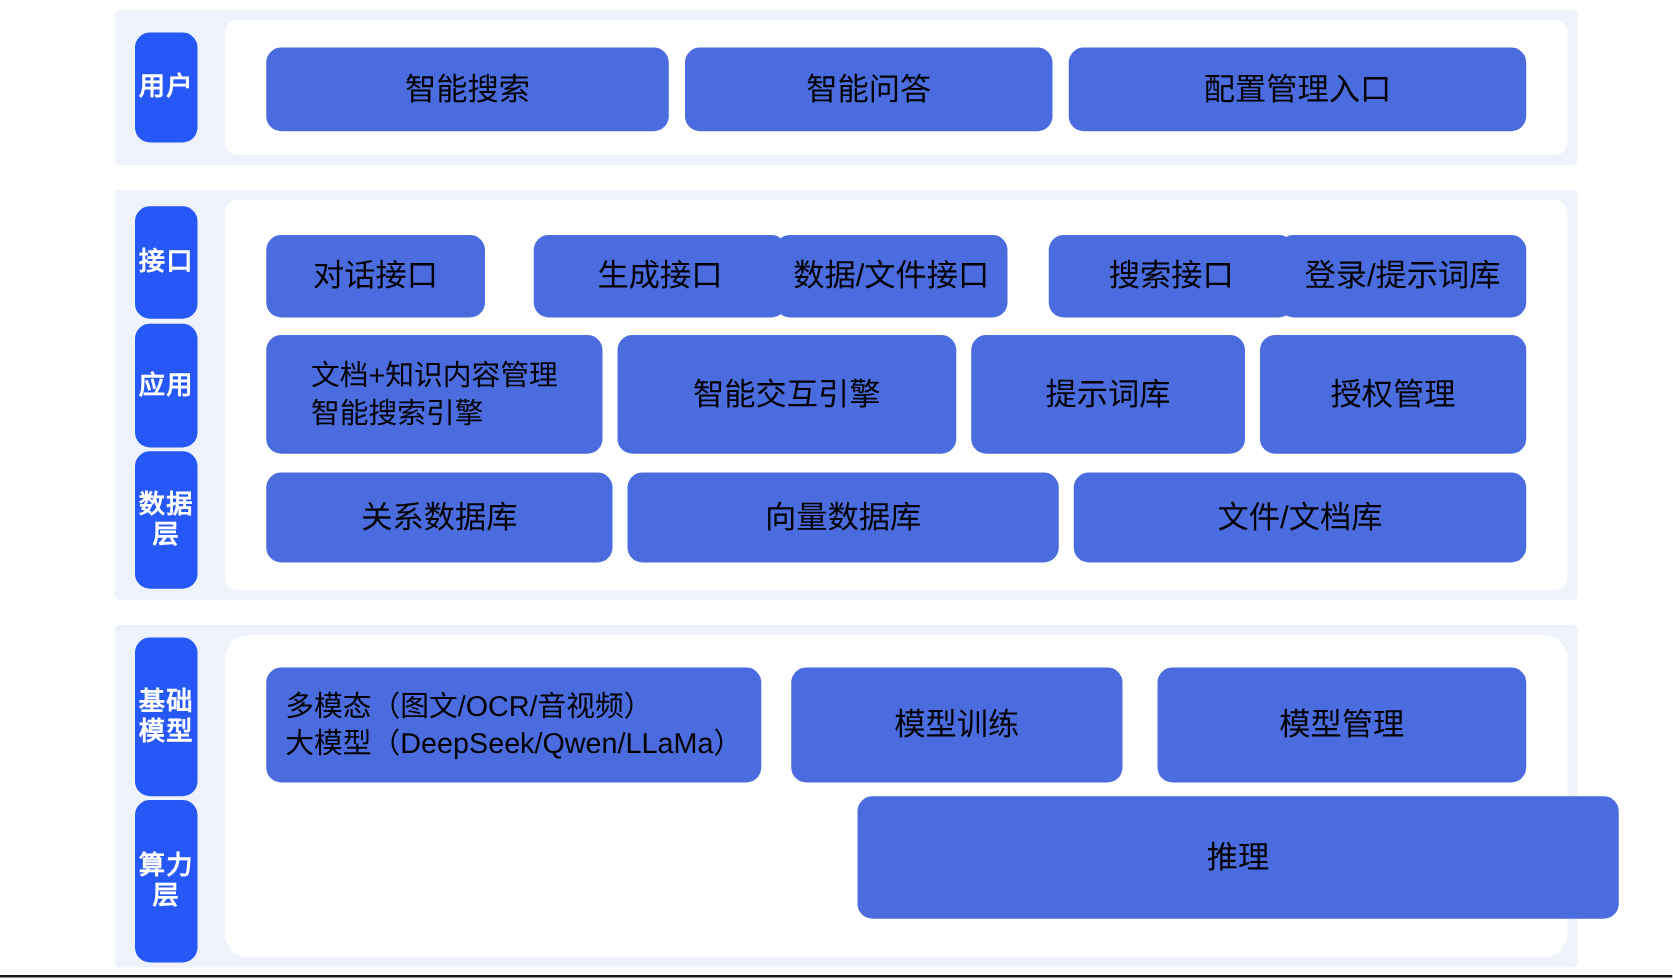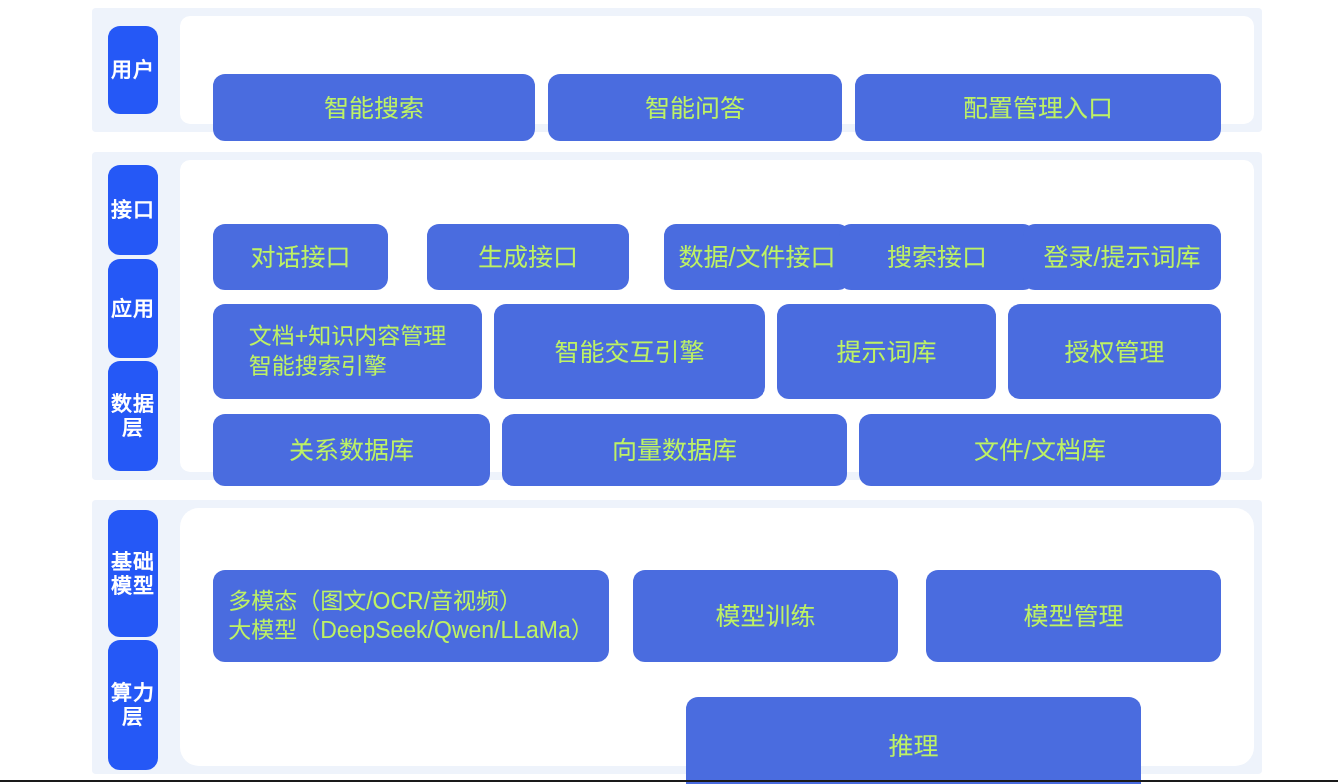--- a/index.html
+++ b/index.html
@@ -55,30 +55,29 @@
     position: absolute;
     background: #ffffff;
     border-radius: 10px;
   }
 
   
   .card {
     position: absolute;
     background: #4a6cdf;
     border-radius: 12px;
-    color: #bef264;
+    color: #000000;
     display: flex;
     align-items: center;
     justify-content: center;
     text-align: center;
     font-size: 25px;
     line-height: 1.28;
     white-space: pre-line;
     padding: 4px 8px;
-    margin-top: 36px;
   }
 
   .card.multiline { font-size: 23px; text-align: left; justify-content: center; }
 
   
   .bottom-rule {
     position: absolute;
     left: 0;
     top: 780px;
     width: 1338px;
@@ -112,21 +111,21 @@
     <div class="layer-badge" style="top:107px; height:99px;">应用</div>
 
     <div class="layer-badge" style="top:209px; height:110px;">数据层</div>
 
     <div class="panel" style="left:88px; top:8px; width:1074px; height:312px;">
 
       <div class="card" style="left:33px; top:28px; width:175px; height:66px;">对话接口</div>
 
       <div class="card" style="left:247px; top:28px; width:202px; height:66px;">生成接口</div>
 
-      <div class="card" style="left:484px; top:28px; width:186px; height:66px;">数据/文件接口</div>
+      <div class="card" style="left:440px; top:28px; width:186px; height:66px;">数据/文件接口</div>
 
       <div class="card" style="left:659px; top:28px; width:196px; height:66px;text-align:center;">搜索接口</div>
 
       <div class="card" style="left:843px; top:28px; width:198px; height:66px;">登录/提示词库</div>
 
       <div class="card multiline" style="left:33px; top:108px; width:269px; height:95px;">文档+知识内容管理
 智能搜索引擎</div>
 
       <div class="card" style="left:314px; top:108px; width:271px; height:95px;">智能交互引擎</div>
 
@@ -151,18 +150,18 @@
     <div class="panel" style="left:88px; top:8px; width:1074px; height:258px;border-radius:19px;">
 
       <div class="card multiline" style="left:33px; top:26px; width:396px; height:92px;">多模态（图文/OCR/音视频）
 大模型（DeepSeek/Qwen/LLaMa）</div>
 
       <div class="card" style="left:453px; top:26px; width:265px; height:92px;">模型训练</div>
 
       <div class="card" style="left:746px; top:26px; width:295px; height:92px;">模型管理</div>
 
 
-      <div class="card" style="left:506px; top:153px; width:455px; height:98px;">推理</div>
+      <div class="card" style="left:506px; top:129px; width:609px; height:98px;">推理</div>
     </div>
   </div>
 
   <div class="bottom-rule"></div>
 </div>
 
 </body></html>

